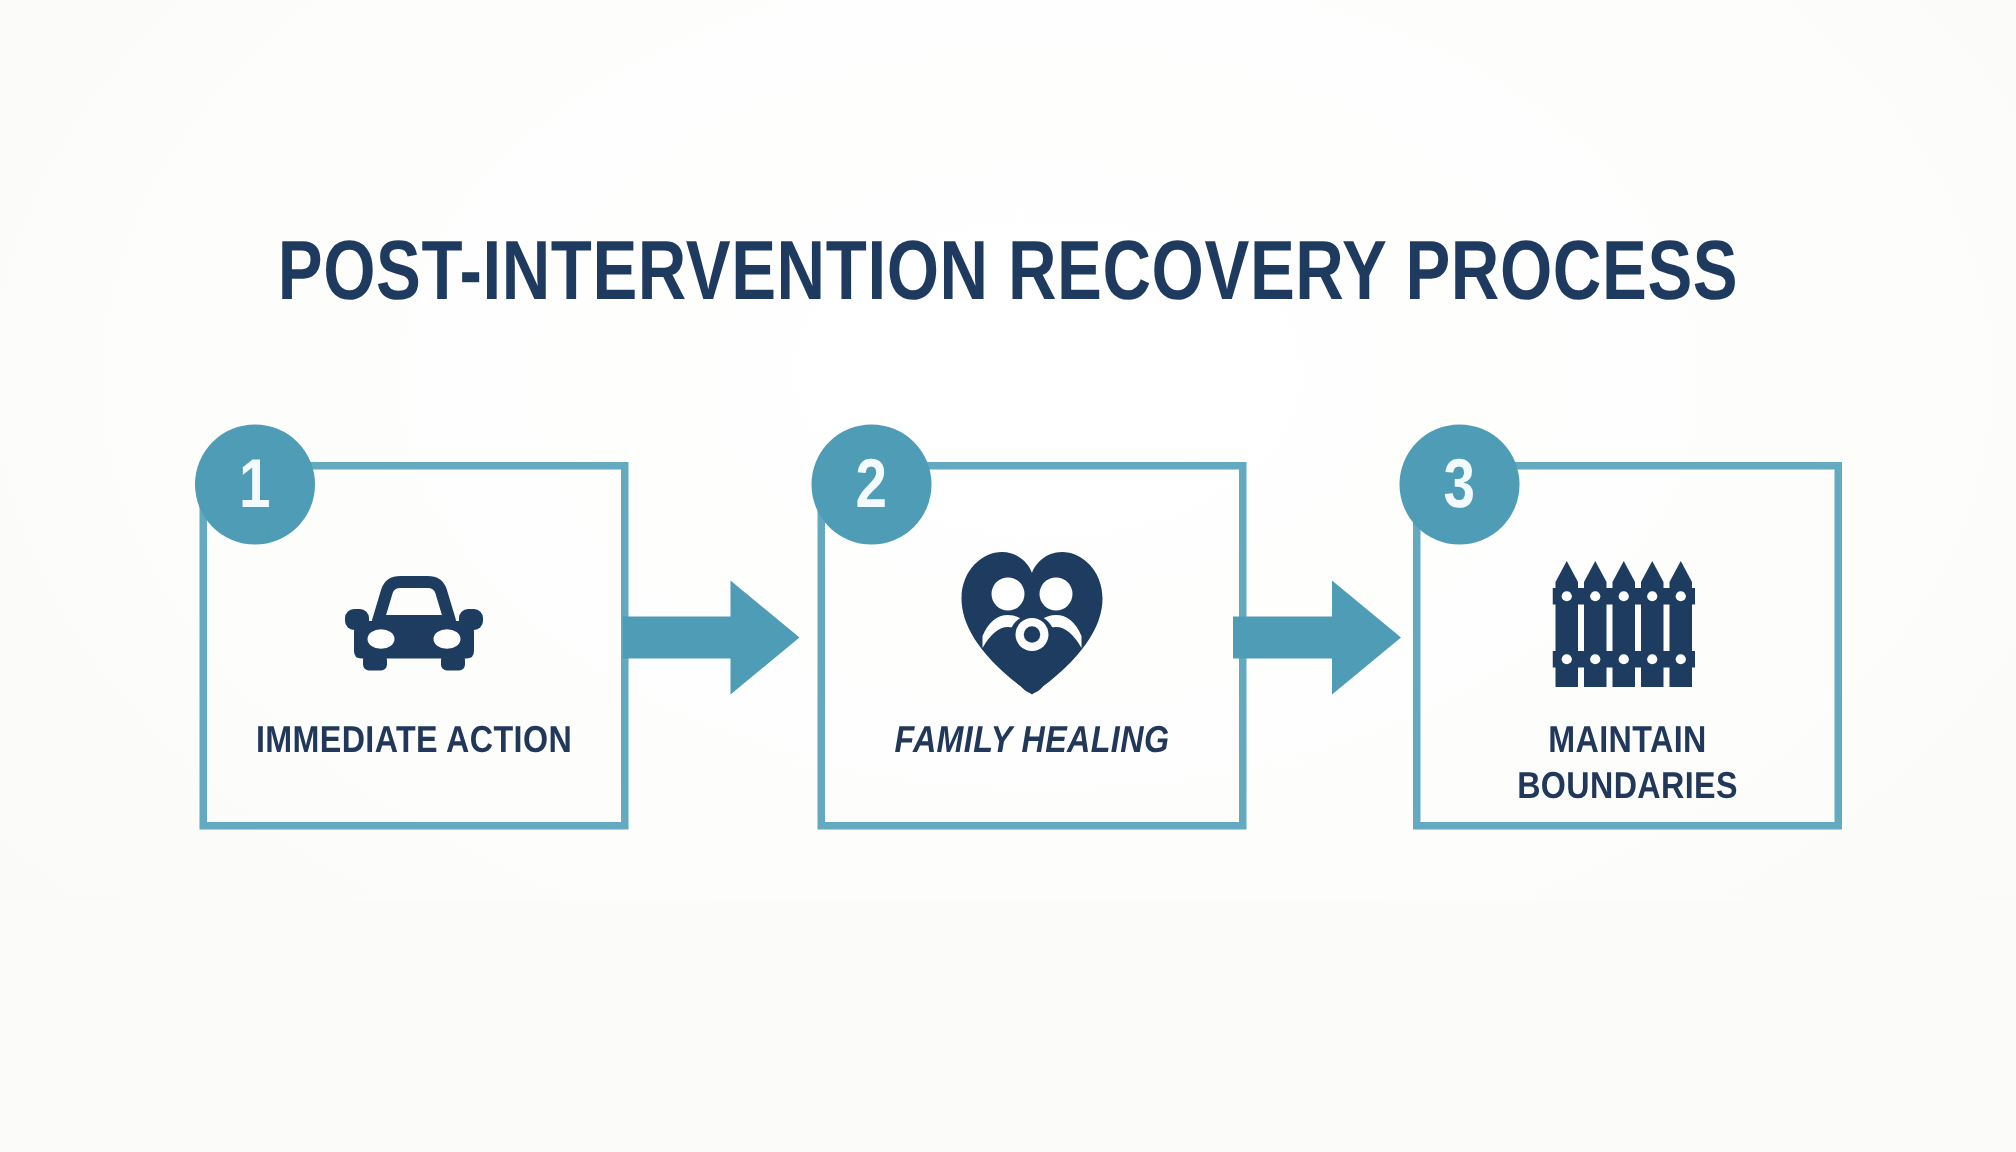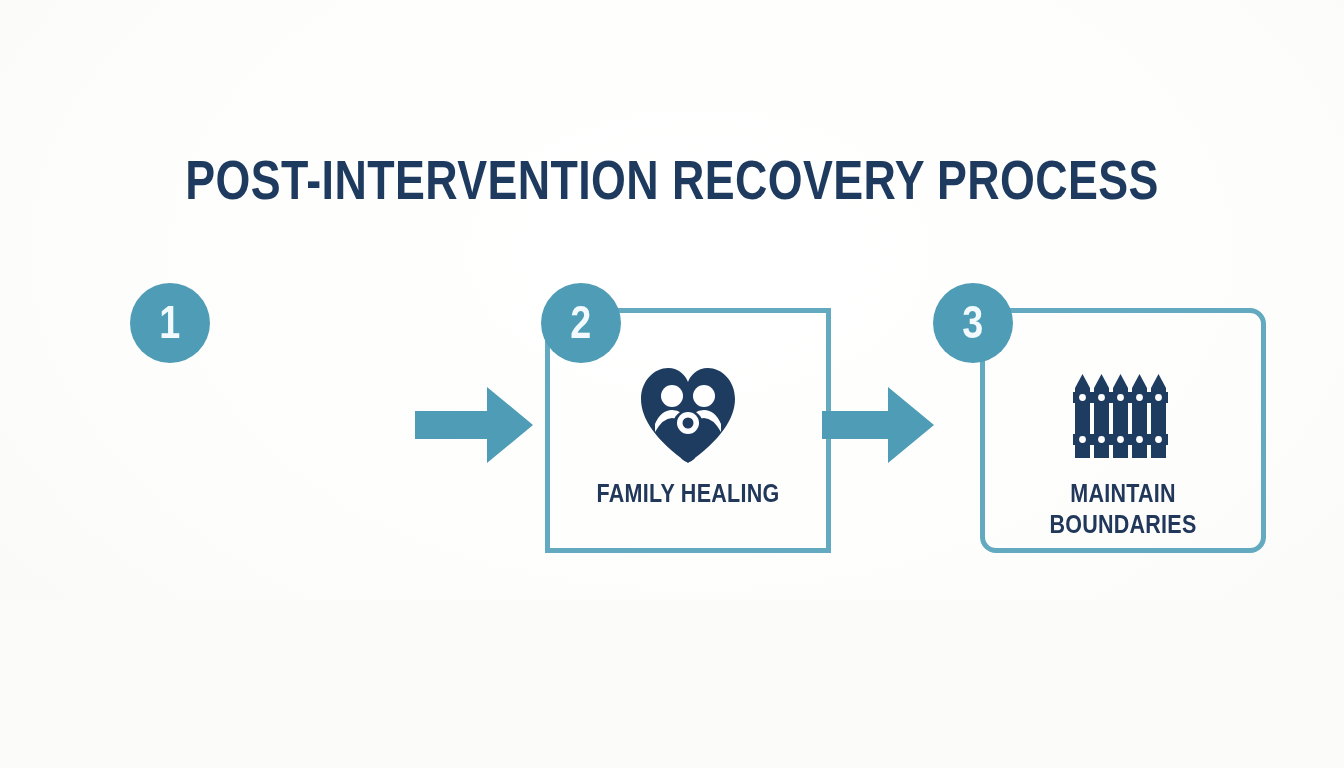--- a/index.html
+++ b/index.html
@@ -43,22 +43,22 @@
   .card {
     position: absolute;
     top: 308px;
     width: 286px;
     height: 245px;
     border: 5px solid #63a9c0;
     box-sizing: border-box;
     background: transparent;
   }
   .card-1 { left: 133px; }
-  .card-2 { left: 545px; }
-  .card-3 { left: 980px; border-radius: 16px; }
+  .card-2 { left: 545px; font-style: italic; }
+  .card-3 { left: 942px; }
 
   
   .badge {
     position: absolute;
     width: 80px;
     height: 80px;
     border-radius: 50%;
     background: #4e9cb5;
     top: 283px;
     display: flex;
@@ -119,20 +119,40 @@
   .arrow-1 { left: 415px; }
   .arrow-2 { left: 822px; }
 </style>
 </head>
 <body>
 
 <div id="infographic">
 
   <div class="title">POST-INTERVENTION RECOVERY PROCESS</div>
 
+  <div class="card card-1">
+    <div class="icon-slot">
+      <svg width="92" height="64" viewBox="0 0 92 64" aria-hidden="true">
+
+        <rect x="0" y="22" width="16" height="14" rx="6" fill="#1d3c60"></rect>
+        <rect x="76" y="22" width="16" height="14" rx="6" fill="#1d3c60"></rect>
+
+        <path d="M22 30 L28 10 Q30 4 37 4 L55 4 Q62 4 64 10 L70 30 Z" fill="none" stroke="#1d3c60" stroke-width="8" stroke-linejoin="round"></path>
+
+        <path d="M12 30 L80 30 Q86 30 86 37 L86 50 Q86 55 81 55 L11 55 Q6 55 6 50 L6 37 Q6 30 12 30 Z" fill="#1d3c60"></path>
+
+        <ellipse cx="24" cy="42" rx="9" ry="6.5" fill="#ffffff"></ellipse>
+        <ellipse cx="68" cy="42" rx="9" ry="6.5" fill="#ffffff"></ellipse>
+
+        <rect x="12" y="52" width="16" height="11" rx="4" fill="#1d3c60"></rect>
+        <rect x="64" y="52" width="16" height="11" rx="4" fill="#1d3c60"></rect>
+      </svg>
+    </div>
+    <div class="card-label">IMMEDIATE ACTION</div>
+  </div>
   <div class="badge badge-1">
     <span class="badge-num">1</span>
   </div>
 
   <div class="arrow arrow-1">
     <svg width="120" height="88" viewBox="0 0 120 88" aria-hidden="true">
       <path d="M0 30 L72 30 L72 6 L118 44 L72 82 L72 58 L0 58 Z" fill="#4e9cb5"></path>
     </svg>
   </div>
 

